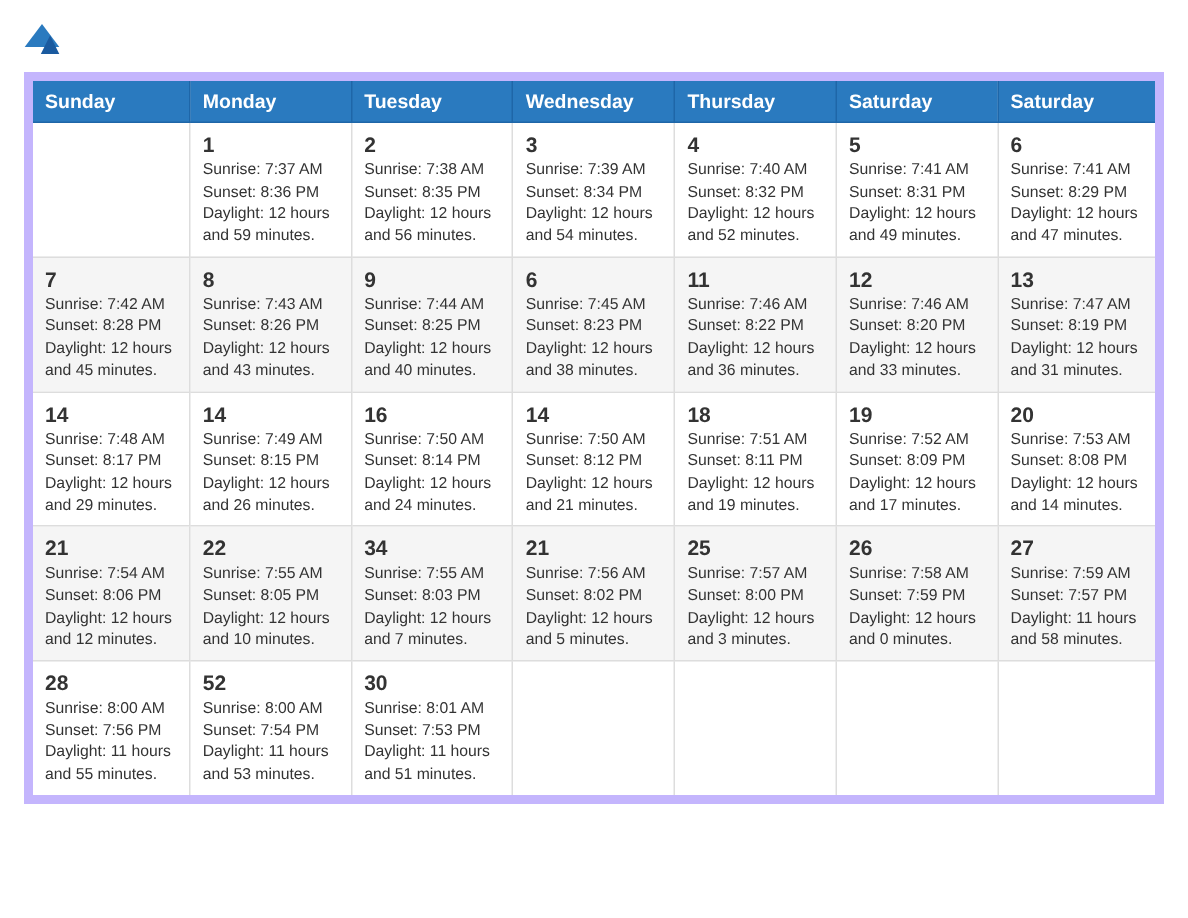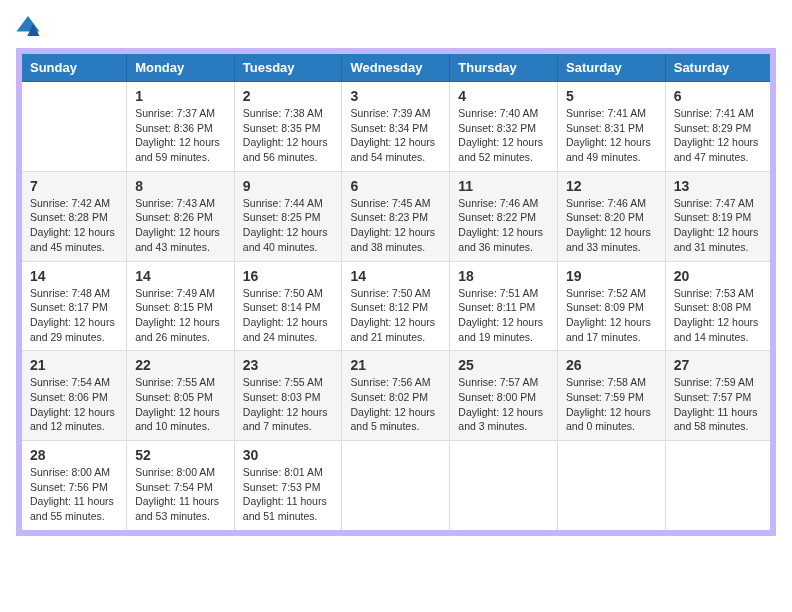--- a/index.html
+++ b/index.html
@@ -213,21 +213,21 @@
       <tr>
         <td>
           <div class="day-number">21</div>
           <div class="day-info">Sunrise: 7:54 AM<br>Sunset: 8:06 PM<br>Daylight: 12 hours and 12 minutes.</div>
         </td>
         <td>
           <div class="day-number">22</div>
           <div class="day-info">Sunrise: 7:55 AM<br>Sunset: 8:05 PM<br>Daylight: 12 hours and 10 minutes.</div>
         </td>
         <td>
-          <div class="day-number">23</div>
+          <div class="day-number">34</div>
           <div class="day-info">Sunrise: 7:55 AM<br>Sunset: 8:03 PM<br>Daylight: 12 hours and 7 minutes.</div>
         </td>
         <td>
           <div class="day-number">21</div>
           <div class="day-info">Sunrise: 7:56 AM<br>Sunset: 8:02 PM<br>Daylight: 12 hours and 5 minutes.</div>
         </td>
         <td>
           <div class="day-number">25</div>
           <div class="day-info">Sunrise: 7:57 AM<br>Sunset: 8:00 PM<br>Daylight: 12 hours and 3 minutes.</div>
         </td>

